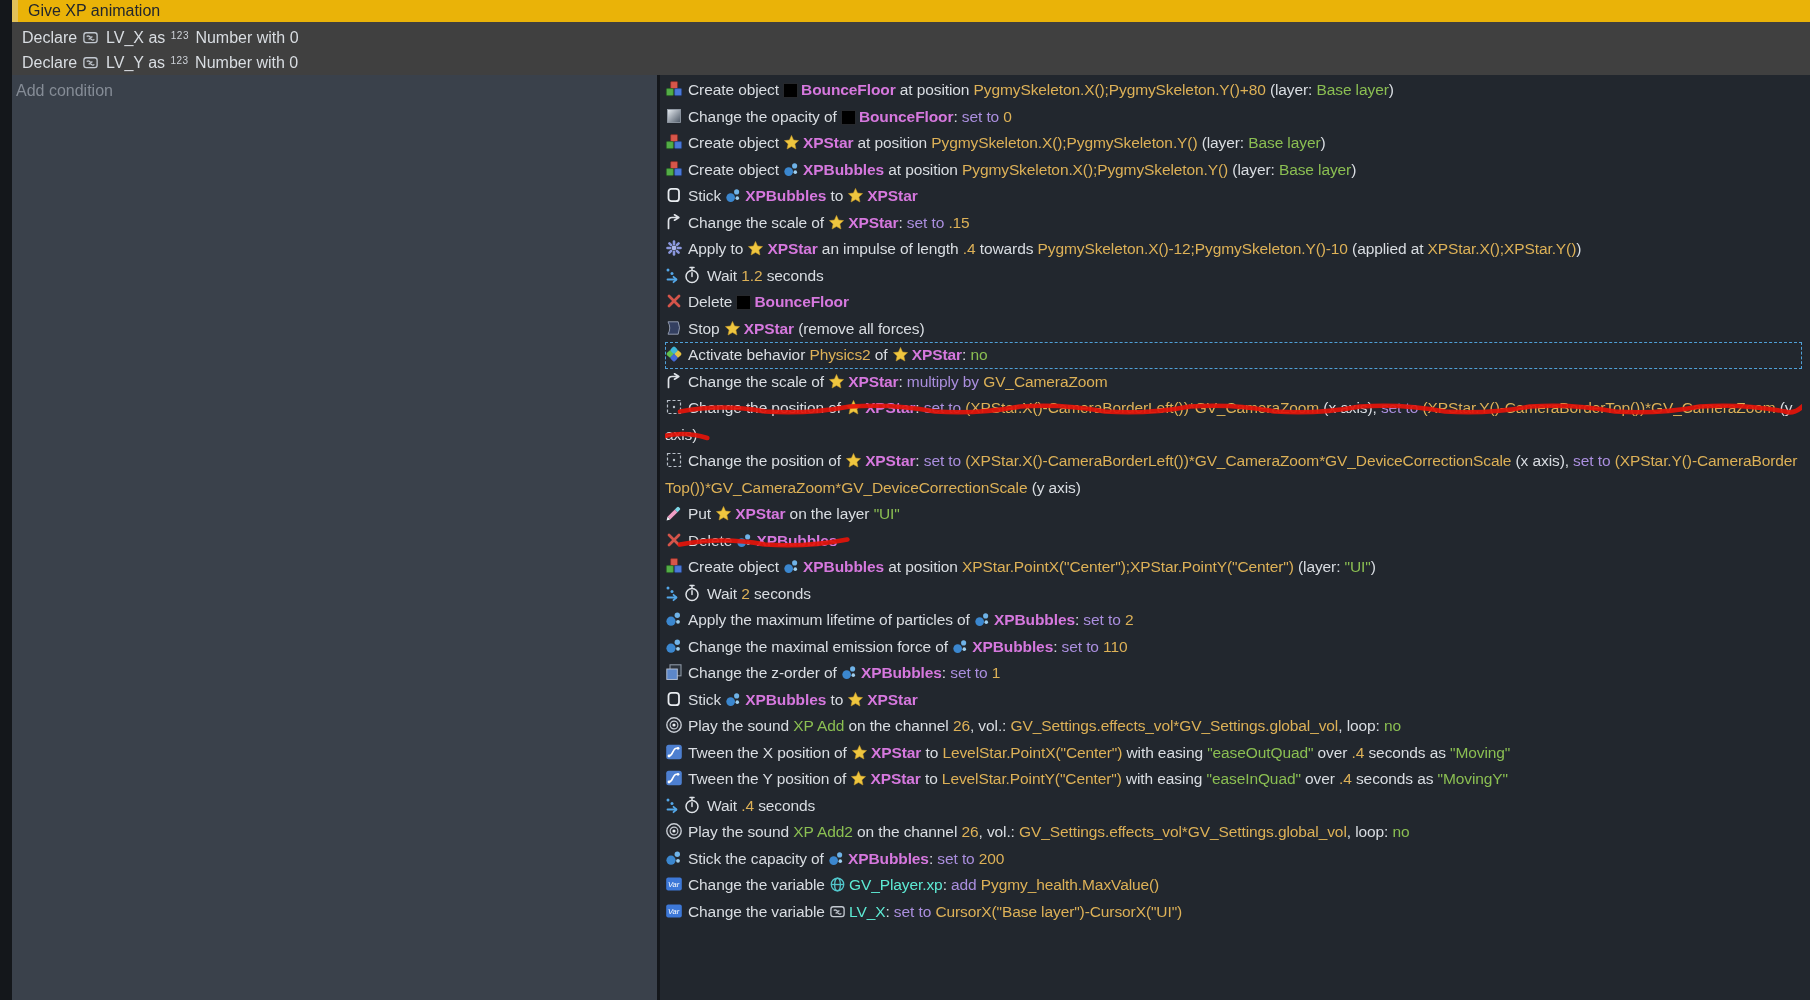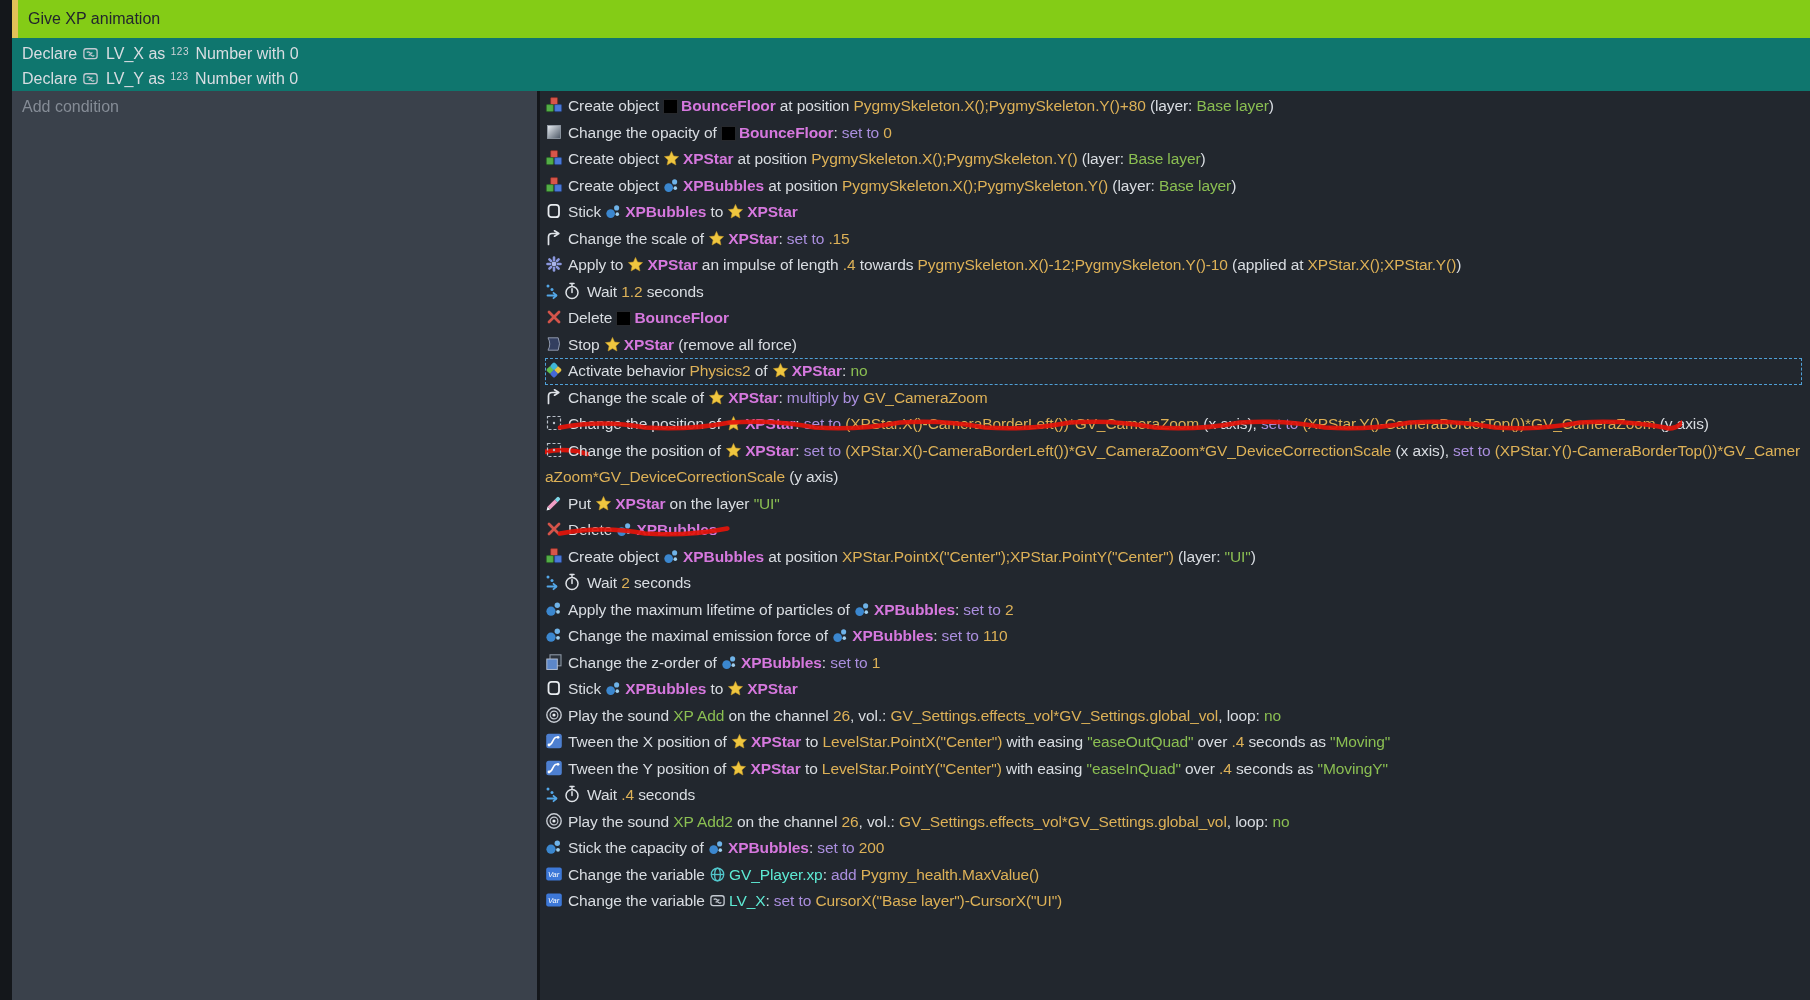--- a/index.html
+++ b/index.html
@@ -5,34 +5,34 @@
   html,body{margin:0;padding:0;}
   body{
     width:1810px;height:1000px;overflow:hidden;
     background:#14171b;
     font-family:"Liberation Sans", sans-serif;
     -webkit-font-smoothing:antialiased;
   }
   .event-block{margin-left:12px;height:100%;display:flex;flex-direction:column;}
   
   .event-header{
-    height:38px;background:#84cc16;color:#22262d;font-size:16px;
+    height:22px;background:#eab308;color:#22262d;font-size:16px;
     display:flex;align-items:center;padding-left:16px;position:relative;flex:0 0 auto;
   }
   .event-header::before{
     content:"";position:absolute;left:0;top:0;bottom:0;width:6px;background:#e2c158;
   }
   
-  .declarations{background:#0f766e;color:#d9dde2;font-size:16px;flex:0 0 auto;padding:1px 0 2px 0;}
+  .declarations{background:#404040;color:#d9dde2;font-size:16px;flex:0 0 auto;padding:1px 0 2px 0;}
   .declare-row{height:25px;line-height:25px;padding-left:10px;white-space:nowrap;}
   
   .event-body{flex:1 1 auto;display:flex;min-height:0;}
   .conditions-panel{
-    width:525px;flex:0 0 auto;background:#3a414b;margin-right:3px;
-    padding:5px 0 0 10px;box-sizing:border-box;
+    width:645px;flex:0 0 auto;background:#3a414b;margin-right:3px;
+    padding:5px 0 0 4px;box-sizing:border-box;
   }
   .add-condition{color:#858c96;font-size:16px;line-height:22px;cursor:pointer;}
   .actions-panel{
     flex:1 1 auto;background:#22272e;padding:2px 8px 0 5px;min-width:0;
     color:#d9dde2;font-size:15.5px;
   }
   .action-row{
     position:relative;line-height:26.5px;letter-spacing:-0.1px;
     overflow-wrap:break-word;
   }
@@ -160,21 +160,21 @@
           <div class="action-row"><span class="icon"><svg width="18" height="18" viewBox="0 0 18 18" stroke="#d4544a" stroke-width="2.8" stroke-linecap="round">
                 <path d="M4 4 L14 14"></path>
                 <path d="M14 4 L4 14"></path>
               </svg></span><span class="row-text"><span class="seg-plain">Delete </span><span class="icon inline-icon"><svg width="15" height="15" viewBox="0 0 15 15">
                   <rect x="0.5" y="0.5" width="14" height="14" fill="#000000" stroke="#26282c" stroke-width="1"></rect>
                 </svg></span><span class="seg-object">BounceFloor</span></span></div>
           <div class="action-row"><span class="icon"><svg width="18" height="18" viewBox="0 0 18 18">
                 <path d="M3 2.8 H13.2 Q15.8 8.5 13.2 15.2 H3 Q6.5 9 3 2.8 Z" fill="#333f60" stroke="#9aa3b5" stroke-width="0.9"></path>
               </svg></span><span class="row-text"><span class="seg-plain">Stop </span><span class="icon inline-icon"><svg width="17" height="17" viewBox="0 0 18 18">
                   <path d="M9 1.5 L11.2 6.4 L16.5 7 L12.6 10.6 L13.7 15.9 L9 13.2 L4.3 15.9 L5.4 10.6 L1.5 7 L6.8 6.4 Z" fill="#efc63f" stroke="#c79a28" stroke-width="0.6"></path>
-                </svg></span><span class="seg-object">XPStar</span><span class="seg-plain"> (remove all force)</span></span></div>
+                </svg></span><span class="seg-object">XPStar</span><span class="seg-plain"> (remove all forces)</span></span></div>
           <div class="action-row selected"><span class="icon"><svg width="18" height="18" viewBox="0 0 18 18">
                 <g transform="translate(9,9)">
                   <rect x="-6.8" y="-3" width="6" height="6" rx="1.6" transform="rotate(45 -3.8 0)" fill="#61bf4d"></rect>
                   <rect x="0.8" y="-3" width="6" height="6" rx="1.6" transform="rotate(45 3.8 0)" fill="#e5c244"></rect>
                   <rect x="-3" y="-6.8" width="6" height="6" rx="1.6" transform="rotate(45 0 -3.8)" fill="#3fb6d8"></rect>
                   <rect x="-3" y="0.8" width="6" height="6" rx="1.6" transform="rotate(45 0 3.8)" fill="#4468d8"></rect>
                 </g>
               </svg></span><span class="row-text"><span class="seg-plain">Activate behavior </span><span class="seg-expression">Physics2</span><span class="seg-plain"> of </span><span class="icon inline-icon"><svg width="17" height="17" viewBox="0 0 18 18">
                   <path d="M9 1.5 L11.2 6.4 L16.5 7 L12.6 10.6 L13.7 15.9 L9 13.2 L4.3 15.9 L5.4 10.6 L1.5 7 L6.8 6.4 Z" fill="#efc63f" stroke="#c79a28" stroke-width="0.6"></path>
                 </svg></span><span class="seg-object">XPStar</span><span class="seg-plain">: </span><span class="seg-string">no</span></span></div>

